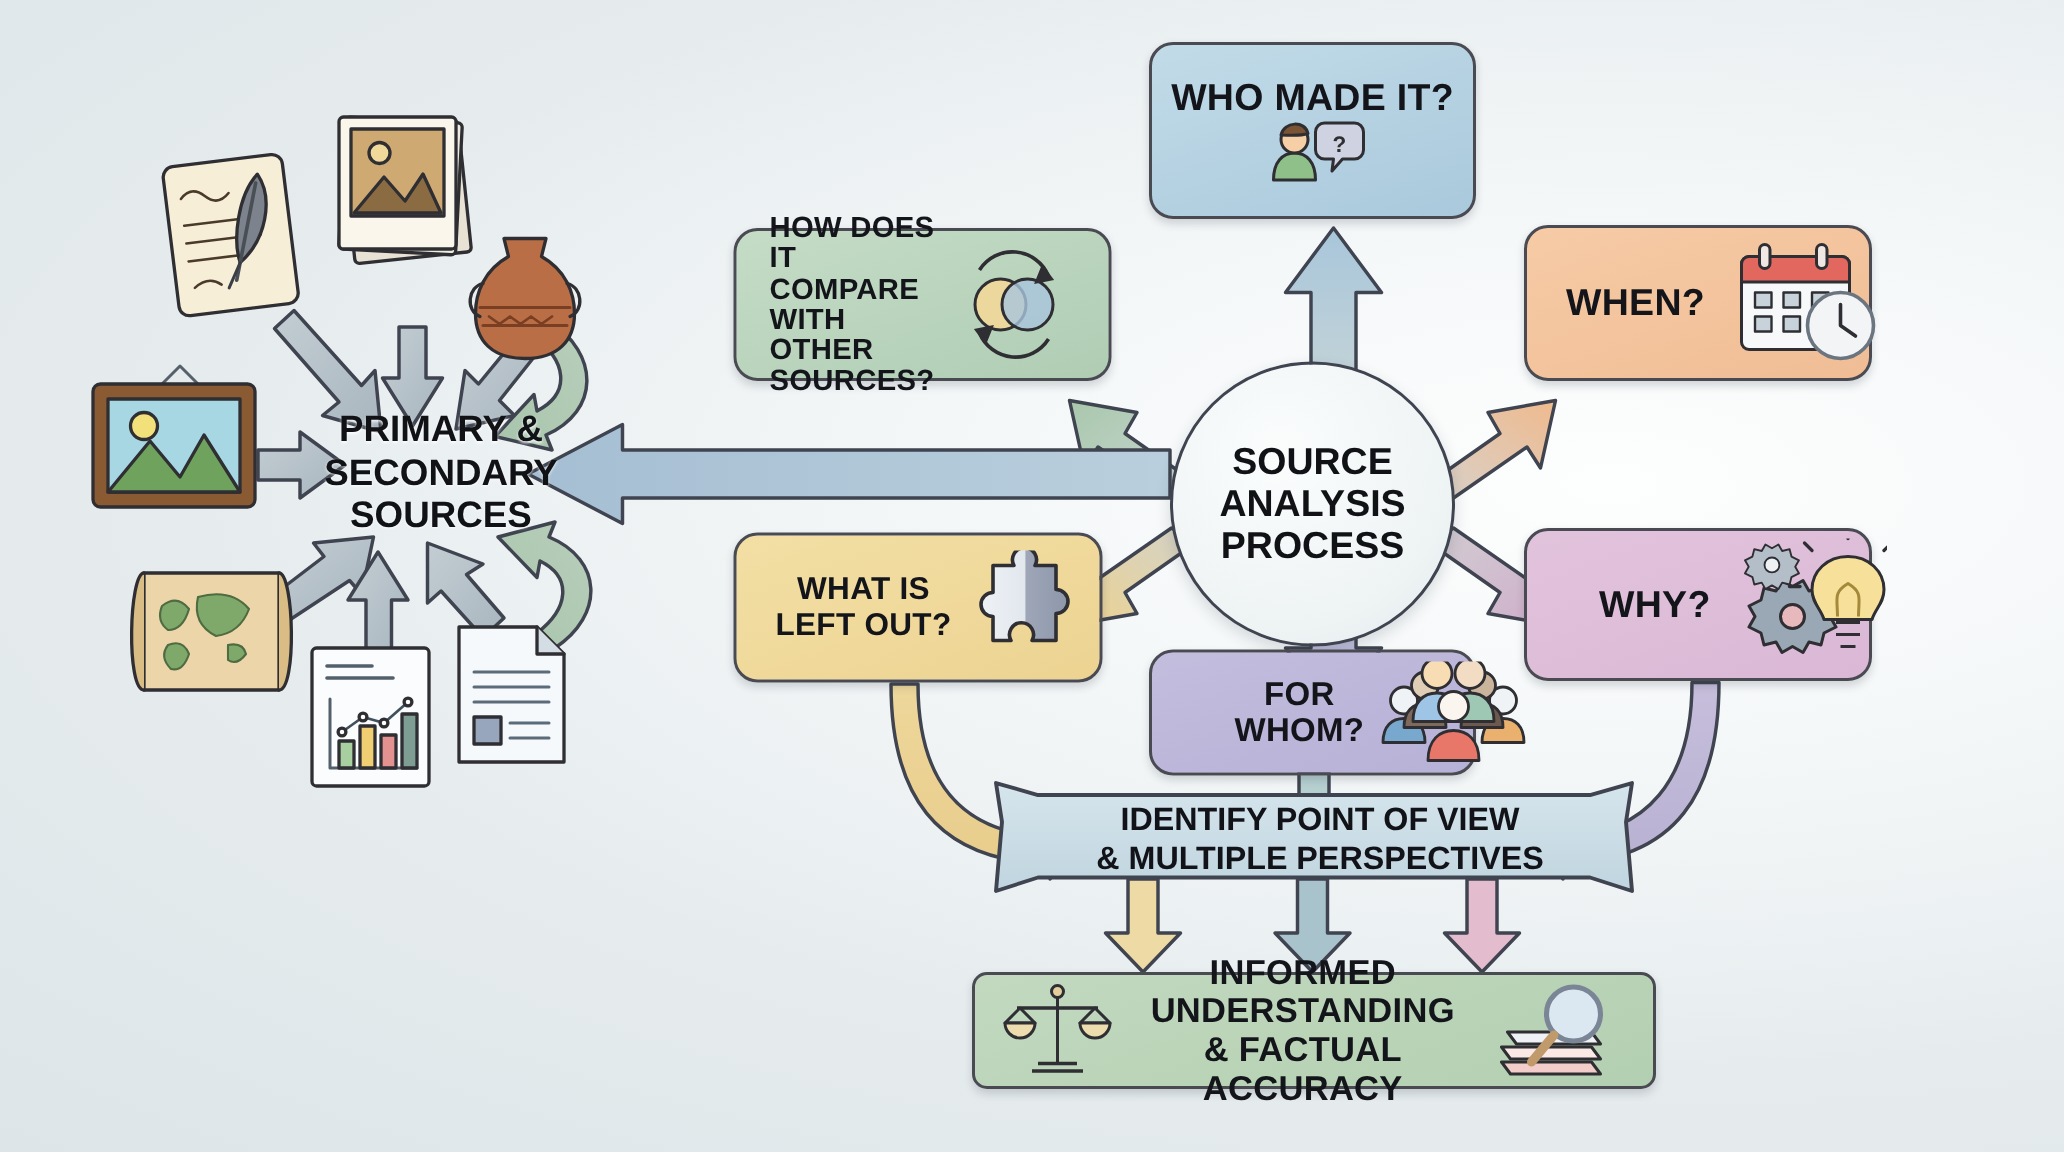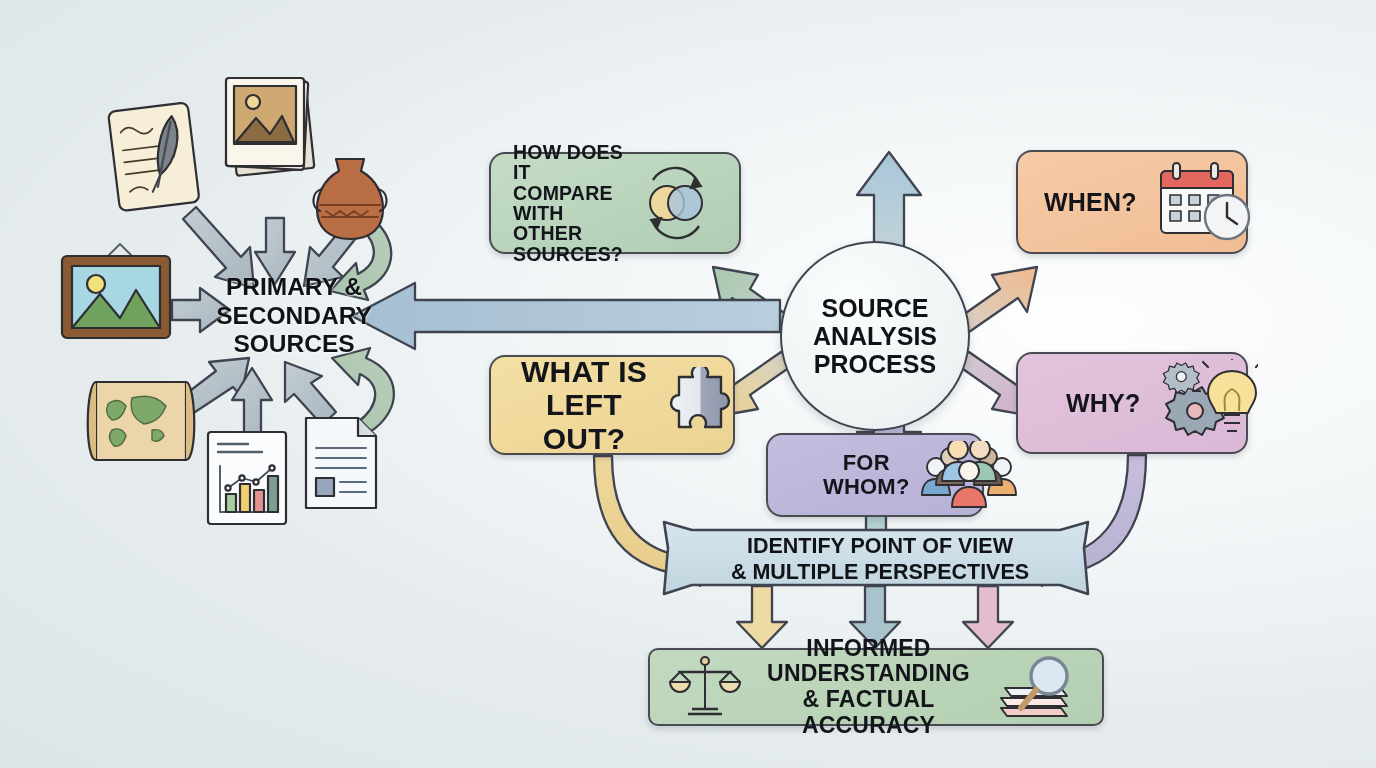--- a/index.html
+++ b/index.html
@@ -44,21 +44,21 @@
   #box-compare .qtext{ font-size:19.5px; text-align:left; }
 
   #box-when{ left:1016px; top:150px; width:232px; height:104px;
             background:linear-gradient(160deg,#f6cba6,#f0bd95);
             padding-left:26px; }
   #box-when .qtext{ font-size:25px; }
 
   #box-left{ left:489px; top:355px; width:246px; height:100px;
             background:linear-gradient(160deg,#f3dfa4,#ecd392);
             padding-left:26px; }
-  #box-left .qtext{ font-size:30px; line-height:1.12; }
+  #box-left .qtext{ font-size:21px; line-height:1.12; }
 
   #box-why{ left:1016px; top:352px; width:232px; height:102px;
             background:linear-gradient(160deg,#e2c3dc,#dab8d6);
             padding-left:48px; }
   #box-why .qtext{ font-size:25px; }
 
   #box-whom{ left:766px; top:433px; width:218px; height:84px;
             background:linear-gradient(160deg,#c3bede,#b6b1d6);
             padding-left:28px; }
   #box-whom .qtext{ font-size:22px; line-height:1.1;margin-left:27px; }
@@ -288,20 +288,32 @@
   <div id="sources-label">PRIMARY &amp;
 SECONDARY
 SOURCES</div>
 
   <div id="circle" class="node">
     <div class="ctext">SOURCE
 ANALYSIS
 PROCESS</div>
   </div>
 
+  <div id="box-who" class="qbox">
+    <div class="qtext">WHO MADE IT?</div>
+    <svg class="ic" width="72" height="44" viewBox="0 0 72 44">
+      <g stroke="#2e2e33" stroke-width="2" stroke-linejoin="round">
+        <path d="M10 42 c0 -12 6 -18 14 -18 c8 0 14 6 14 18 Z" fill="#8fc08a"></path>
+        <circle cx="24" cy="15" r="9" fill="#f6cfa6"></circle>
+        <path d="M15 12 c2 -9 16 -10 18 -1 c-6 2 -13 1 -18 1 Z" fill="#7a5434"></path>
+        <path d="M44 4 h20 a6 6 0 0 1 6 6 v12 a6 6 0 0 1 -6 6 h-8 l-7 8 l1 -8 h-6 a6 6 0 0 1 -6 -6 v-12 a6 6 0 0 1 6 -6 Z" fill="#cfd2e0"></path>
+        <text x="54" y="23" font-size="15" font-weight="bold" fill="#2e2e33" text-anchor="middle" stroke="none" font-family="Liberation Sans, sans-serif">?</text>
+      </g>
+    </svg>
+  </div>
 
   <div id="box-compare" class="qbox">
     <div class="qtext">HOW DOES IT
 COMPARE WITH
 OTHER SOURCES?</div>
     <svg class="ic" width="78" height="74" viewBox="0 0 78 74">
       <g stroke="#2e2e33" stroke-width="2" fill="none">
         <circle cx="30" cy="37" r="17" fill="#f0d79a" fill-opacity=".92"></circle>
         <circle cx="48" cy="37" r="17" fill="#a9c4dd" fill-opacity=".8"></circle>
         <path d="M16 14 a26 26 0 0 1 46 4" stroke-width="2.4"></path>

